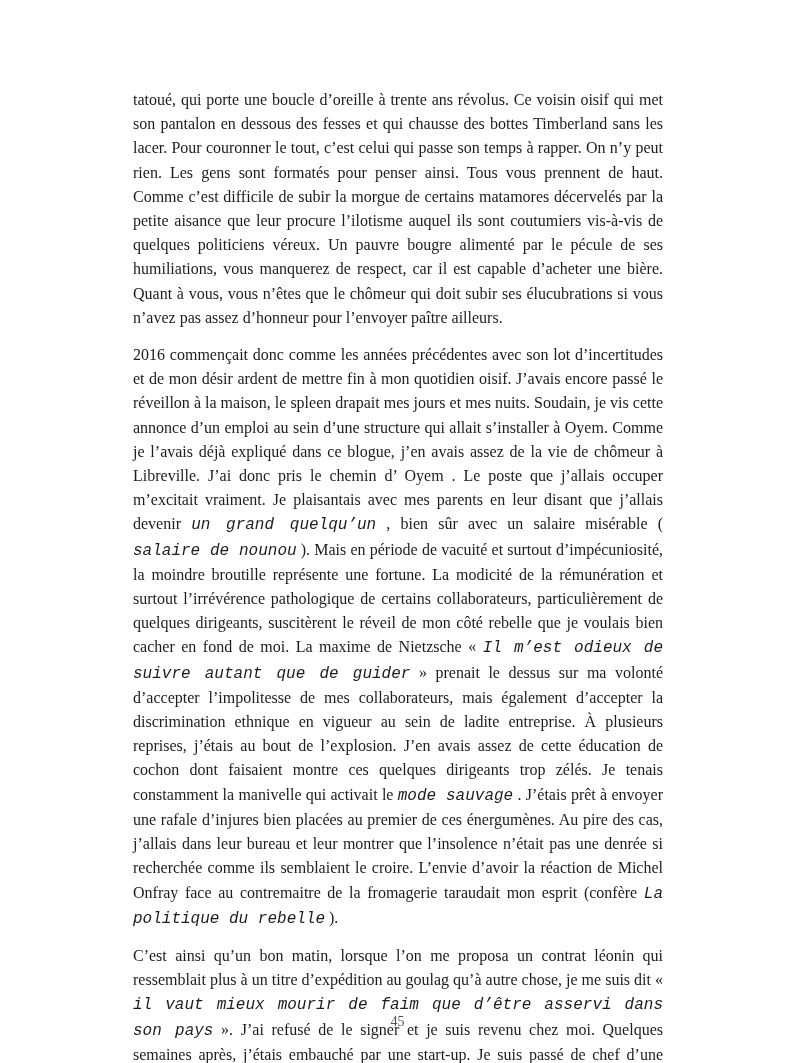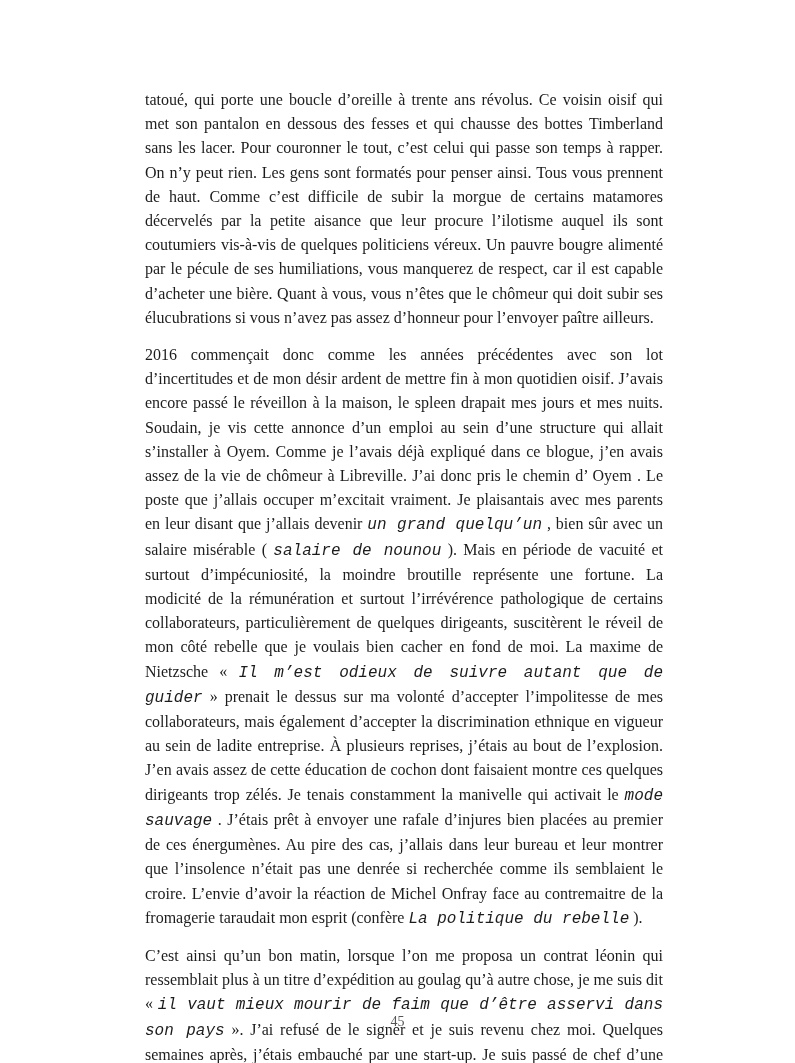--- a/index.html
+++ b/index.html
@@ -19,21 +19,21 @@
   .text-block {
     position: absolute;
     left: 133px;
     top: 88px;
     width: 530px;
     font-size: 16px;
     line-height: 24.2px;
     text-align: justify;
   }
   .text-block p {
-    margin: 0 0 13px 12px;
+    margin: 0 0 13px 0;
   }
   .text-block em {
     font-style: italic;
     font-family: Liberation Mono, monospace;
   }
   .page-number {
     position: absolute;
     left: 0;
     top: 1014px;
     width: 100%;

